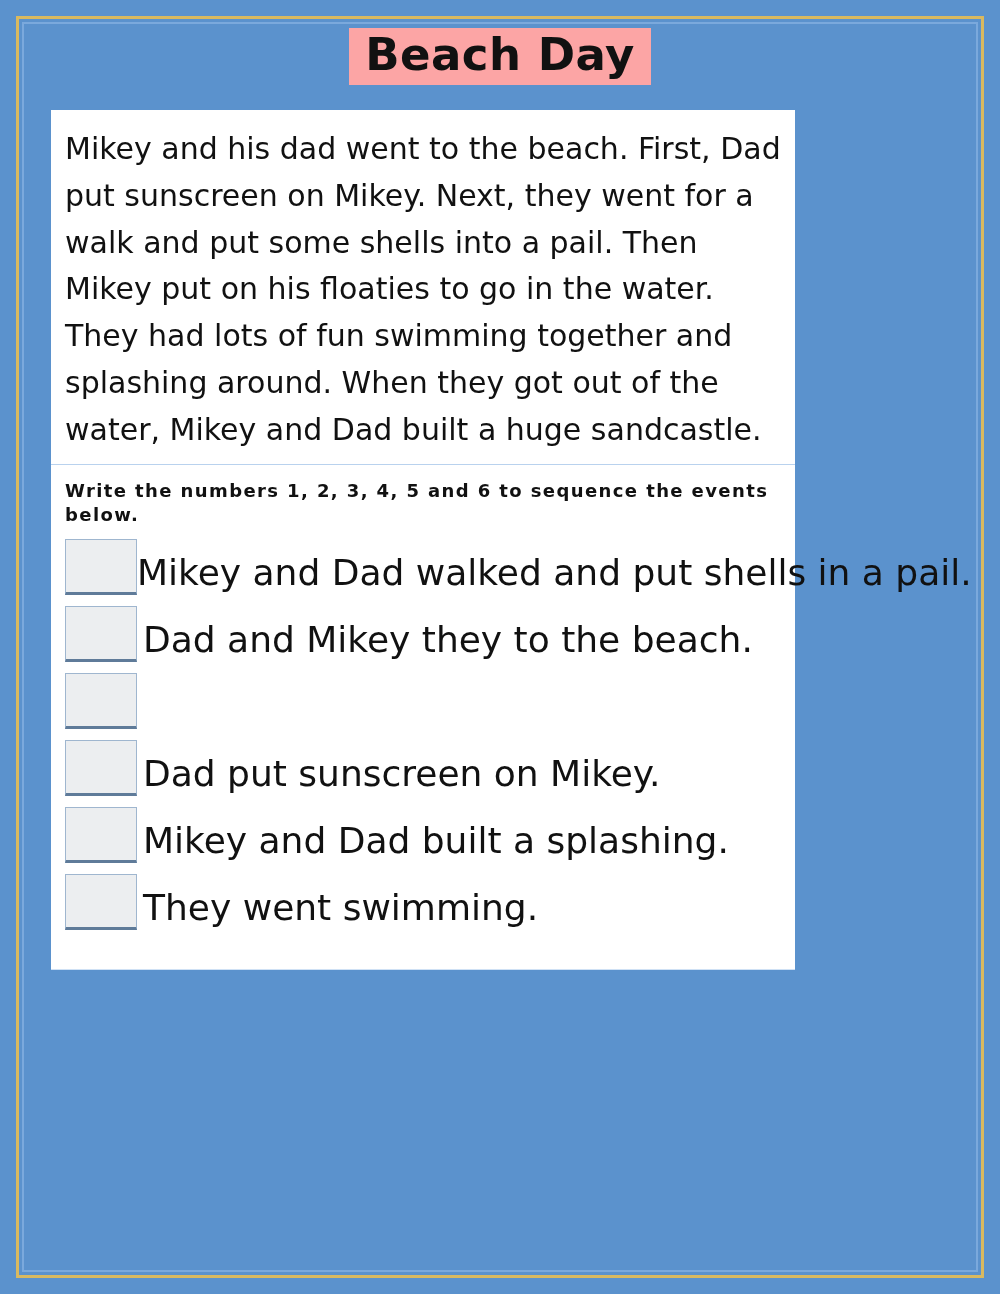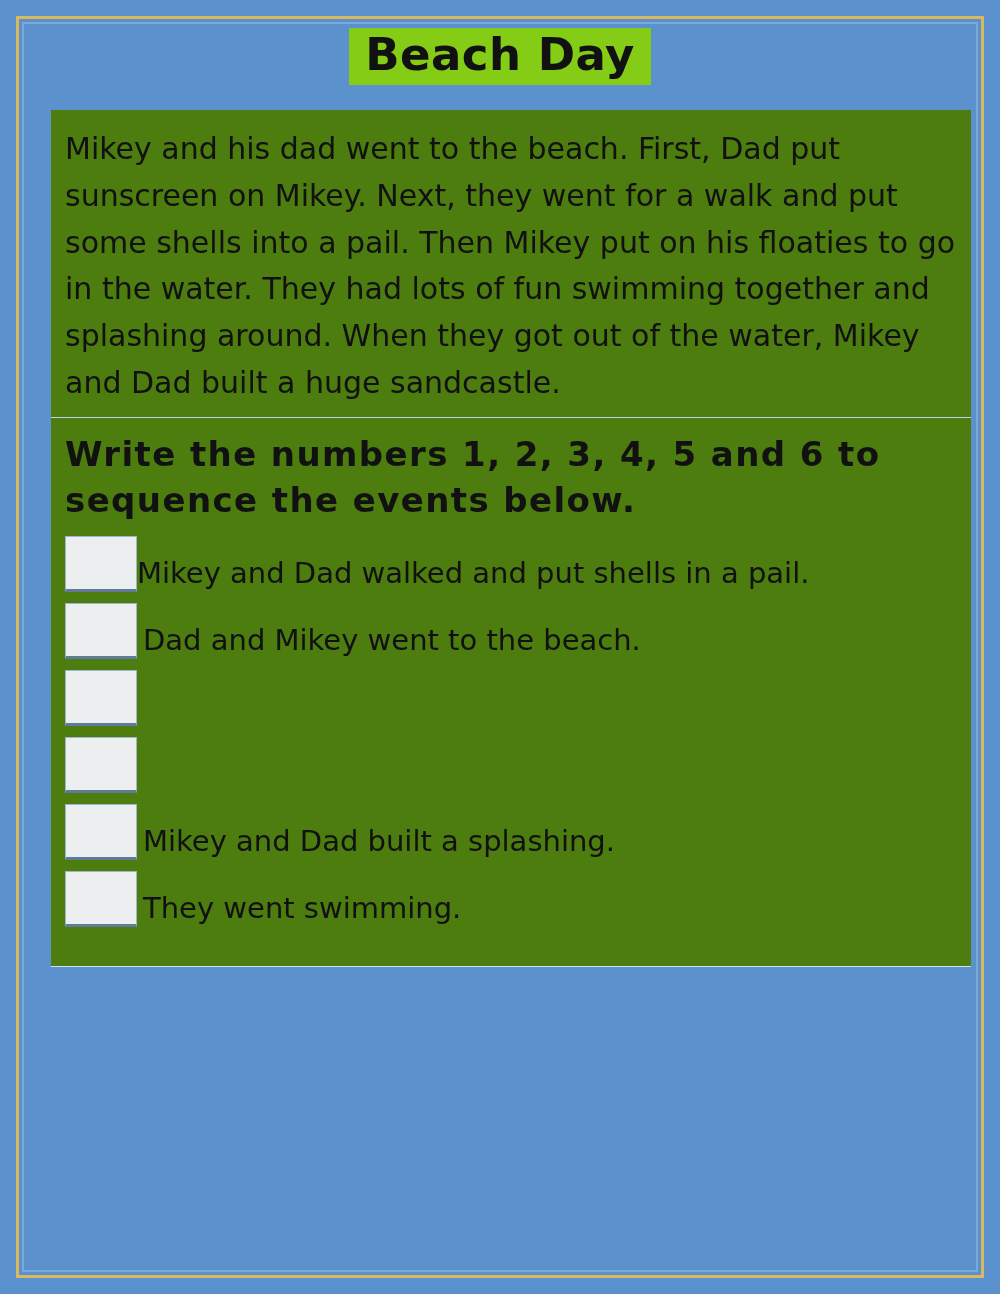--- a/index.html
+++ b/index.html
@@ -43,52 +43,52 @@
   }
   .title-wrap {
     position: absolute;
     left: 0;
     top: 22px;
     width: 100%;
     text-align: center;
   }
   .title {
     display: inline-block;
-    background: #84cc16;
+    background: #fca5a5;
     color: #111111;
     font-family: "DejaVu Sans", sans-serif;
     font-weight: bold;
     font-size: 45px;
     letter-spacing: 0.5px;
     padding: 3px 16px 7px 16px;
     line-height: 1.05;
   }
   .content-card {
     position: absolute;
     left: 45px;
     top: 104px;
-    width: 920px;
-    background: #4d7c0f;
+    width: 744px;
+    background: #ffffff;
     box-sizing: border-box;
     padding: 0;
     border-bottom: 1px solid #cfe1f5;
   }
   .passage {
     padding: 16px 14px 10px 14px;
     font-family: "DejaVu Sans", sans-serif;
     font-size: 30px;
     line-height: 1.56;
     color: #111111;
     border-bottom: 1px solid #b9d2ee;
   }
   .instructions {
     padding: 14px 22px 6px 14px;
     font-family: "DejaVu Sans", sans-serif;
     font-weight: bold;
-    font-size: 34px;
+    font-size: 18px;
     letter-spacing: 1.4px;
     line-height: 1.35;
     color: #111111;
   }
   .items {
     padding: 6px 14px 28px 14px;
   }
   .item {
     display: flex;
     align-items: flex-end;
@@ -98,21 +98,21 @@
     width: 72px;
     height: 56px;
     background: #eceef0;
     border: 1px solid #9fb6cf;
     border-bottom: 3px solid #5f7b99;
     box-sizing: border-box;
     flex: 0 0 auto;
   }
   .item-label {
     font-family: "DejaVu Sans", sans-serif;
-    font-size: 29px;
+    font-size: 36px;
     color: #111111;
     line-height: 1;
     padding-bottom: 4px;
     padding-left: 6px;
     white-space: nowrap;
   }
   .item.tight .item-label { padding-left: 0px; }
 </style>
 </head>
 <body>
@@ -134,29 +134,30 @@
 
     <div class="items">
 
       <div class="item tight">
         <div class="answer-box"></div>
         <div class="item-label">Mikey and Dad walked and put shells in a pail.</div>
       </div>
 
       <div class="item">
         <div class="answer-box"></div>
-        <div class="item-label">Dad and Mikey went to the beach.</div>
+        <div class="item-label">Dad and Mikey they to the beach.</div>
       </div>
 
       <div class="item">
         <div class="answer-box"></div>
       </div>
 
       <div class="item">
         <div class="answer-box"></div>
+        <div class="item-label">Dad put sunscreen on Mikey.</div>
       </div>
 
       <div class="item">
         <div class="answer-box"></div>
         <div class="item-label">Mikey and Dad built a splashing.</div>
       </div>
 
       <div class="item">
         <div class="answer-box"></div>
         <div class="item-label">They went swimming.</div>

